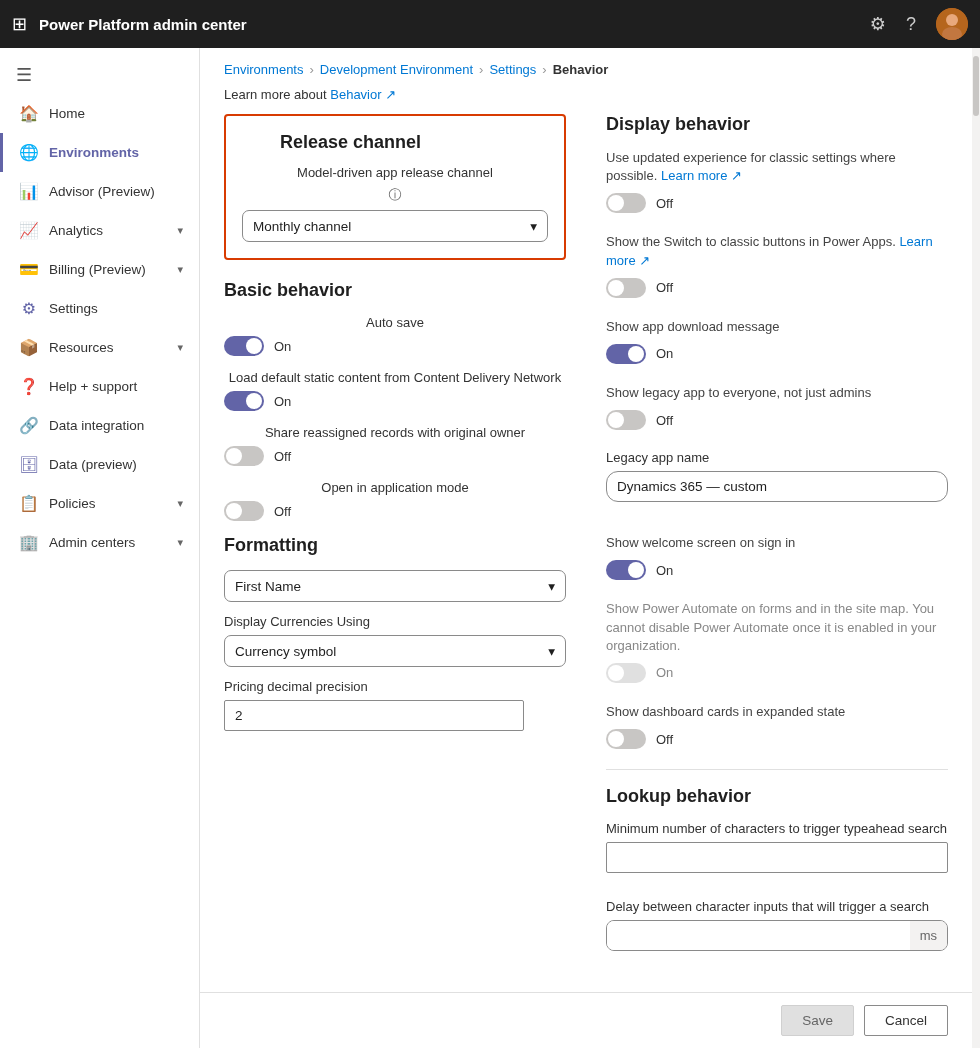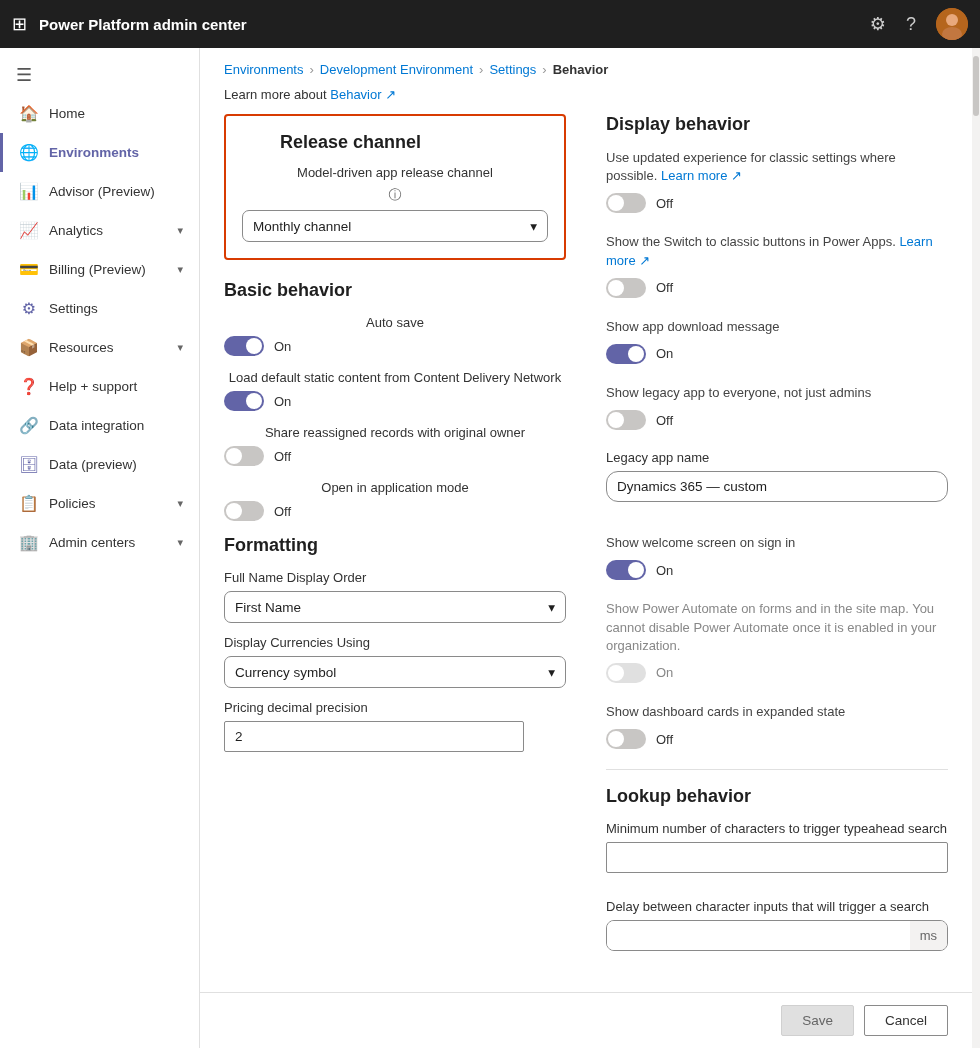--- a/index.html
+++ b/index.html
@@ -445,21 +445,20 @@
           <div class="field-label">Open in application mode</div>
           <div class="toggle-row">
             <div class="toggle off"></div>
             <span class="toggle-label">Off</span>
           </div>
         </div>
 
         <div>
           <div class="section-title-plain">Formatting</div>
 
-          <div class="sub-field-label" style="margin-top:0">Full Name Display Order</div>
           <div class="dropdown-field" style="margin-bottom:12px;">
             <span>First Name</span>
             <span>▾</span>
           </div>
 
           <div class="sub-field-label">Display Currencies Using</div>
           <div class="dropdown-field" style="margin-bottom:12px;">
             <span>Currency symbol</span>
             <span>▾</span>
           </div>

